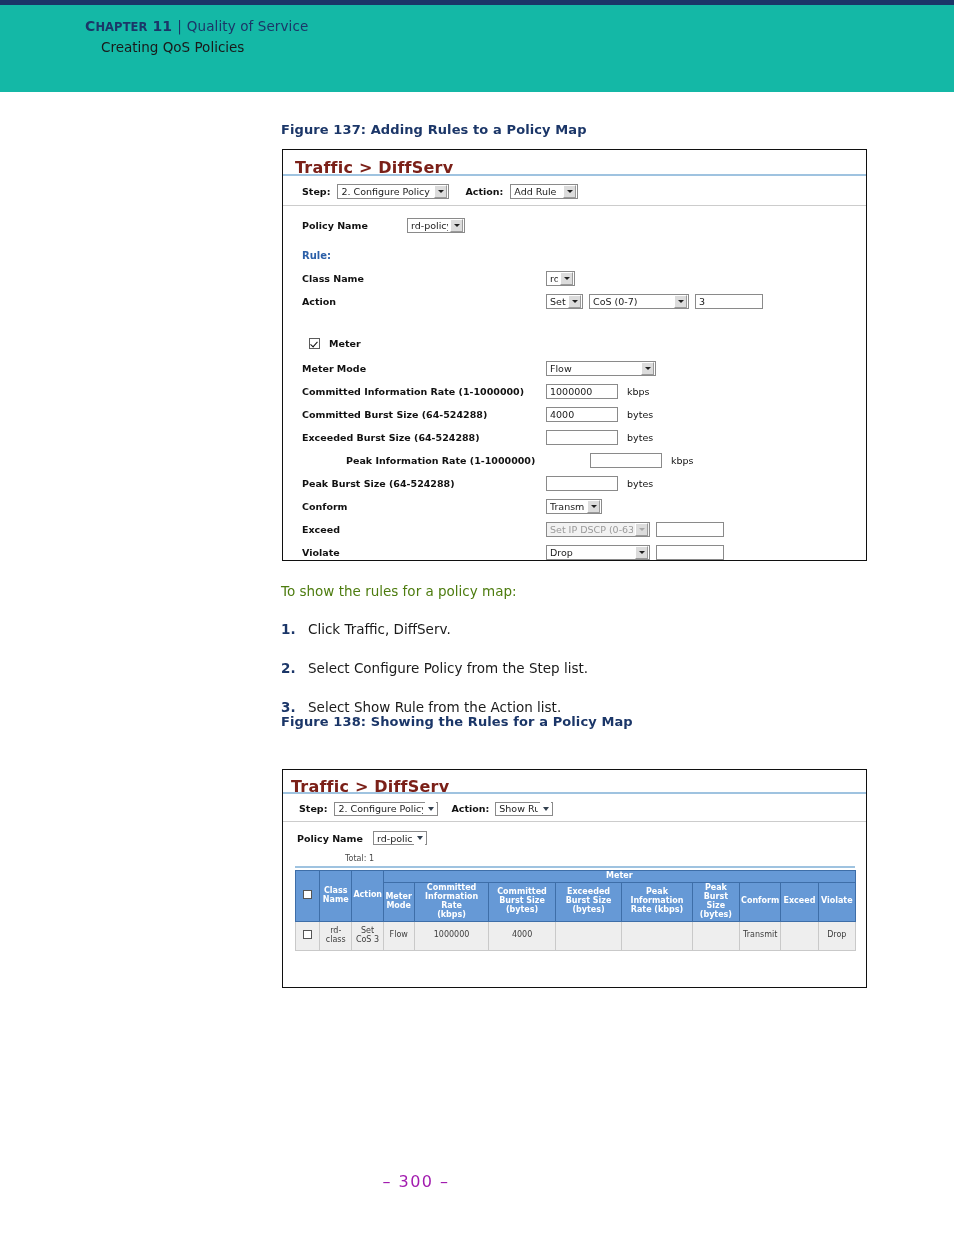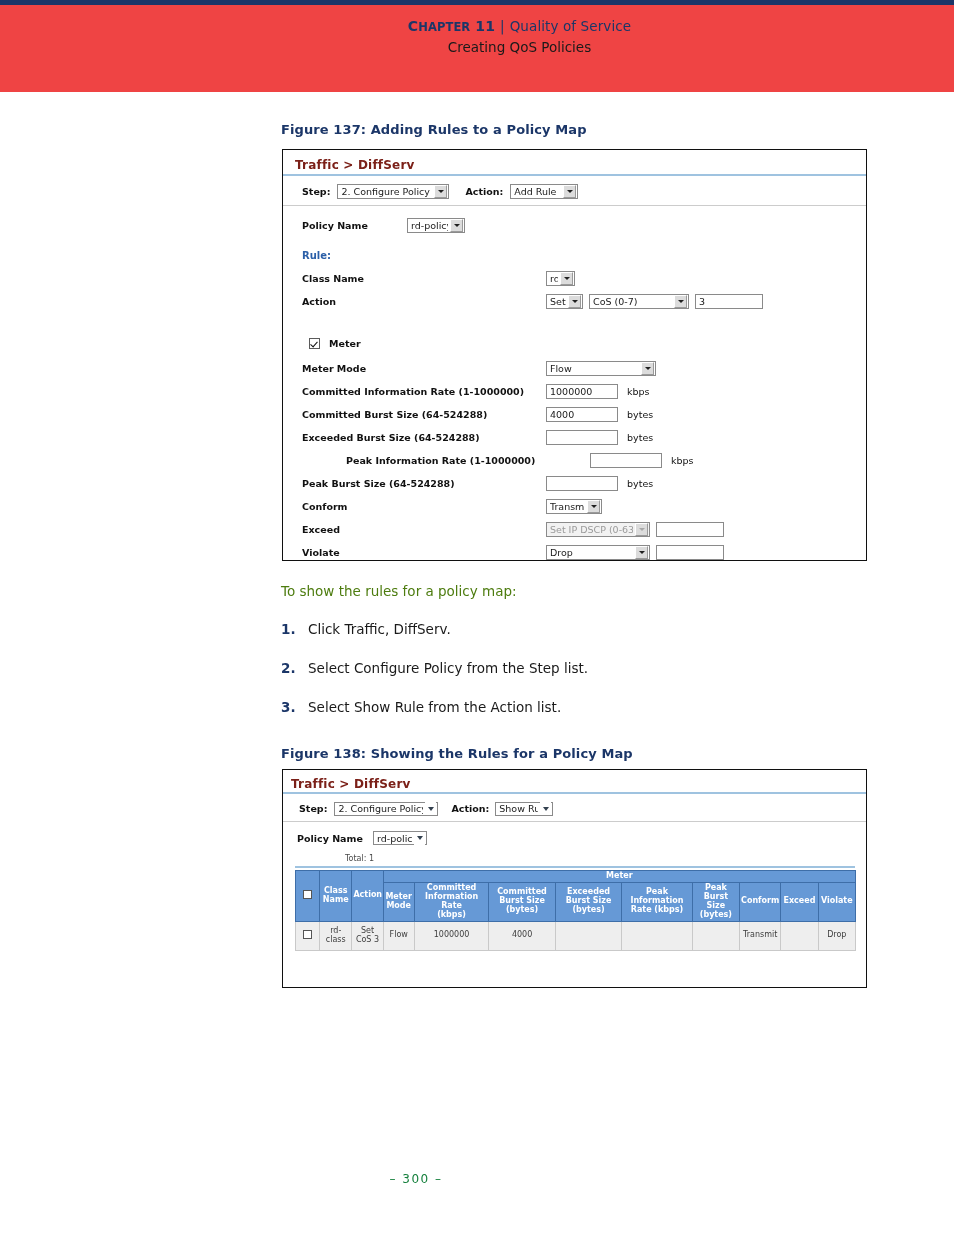--- a/index.html
+++ b/index.html
@@ -14,44 +14,44 @@
     position: relative;
     overflow: hidden;
   }
 
   
   #page-header {
     position: absolute;
     left: 0; top: 0;
     width: 954px;
     height: 92px;
-    background: #ef4444;
+    background: #14b8a6;
     border-top: 5px solid #1b3668;
     box-sizing: border-box;
-    text-align: center;
   }
   #page-header .hdr-inner {
     padding: 13px 0 0 85px;
   }
   .hdr-line1 {
     font-size: 13.5px;
     color: #1b3668;
     letter-spacing: 0.1px;
     white-space: nowrap;
   }
   .hdr-chapter {
     font-weight: bold;
     font-size: 13.5px;
   }
   .hdr-sep { color: #1b3668; padding: 0 5px; font-weight: normal;}
   .hdr-topic { font-weight: normal; }
   .hdr-line2 {
     margin-top: 5px;
     font-size: 13.5px;
     color: #1a1a1a;
+    margin-left: 16px;
   }
 
   
   .figcaption {
     position: absolute;
     font-size: 13px;
     font-weight: bold;
     color: #1b3668;
     letter-spacing: 0.1px;
     white-space: nowrap;
@@ -79,21 +79,21 @@
   .panel {
     position: absolute;
     background: #ffffff;
     border: 1px solid #101010;
     box-sizing: border-box;
     font-family: "DejaVu Sans", sans-serif;
   }
   .panel .crumb {
     color: #7b2018;
     font-weight: bold;
-    font-size: 12px;
+    font-size: 16px;
     letter-spacing: 0.2px;
   }
   .crumb-bar {
     border-bottom: 2px solid #9fc3e0;
     box-sizing: border-box;
   }
   .steprow {
     border-bottom: 1px solid #cccccc;
     box-sizing: border-box;
     display: flex;
@@ -267,22 +267,22 @@
   .rulelist-rule {
     position: absolute;
     border-bottom: 2px solid #9fc3e0;
   }
 
   #pagenum {
     position: absolute;
     left: 0; top: 1172px;
     width: 832px;
     text-align: center;
-    font-size: 12px;
-    color: #15803d;
+    font-size: 16px;
+    color: #a21caf;
     letter-spacing: 1.5px;
   }
 </style>
 </head>
 <body>
 
 <div id="page-header">
   <div class="hdr-inner">
     <div class="hdr-line1">
       <span class="hdr-chapter"><span style="font-size:14px">C</span><span style="font-size:11.5px">HAPTER</span><span style="font-size:14px"> 11</span></span><span class="hdr-sep">|</span><span class="hdr-topic">Quality of Service</span>
@@ -437,21 +437,21 @@
 
 <div class="numlist-num" style="left:281px; top:621px;">1.</div>
 <div class="numlist-item" style="left:308px; top:621px;">Click Traffic, DiffServ.</div>
 
 <div class="numlist-num" style="left:281px; top:660px;">2.</div>
 <div class="numlist-item" style="left:308px; top:660px;">Select Configure Policy from the Step list.</div>
 
 <div class="numlist-num" style="left:281px; top:699px;">3.</div>
 <div class="numlist-item" style="left:308px; top:699px;">Select Show Rule from the Action list.</div>
 
-<div class="figcaption" style="left:281px; top:746px;">Figure 138:  Showing the Rules for a Policy Map</div>
+<div class="figcaption" style="left:281px; top:714px;">Figure 138:  Showing the Rules for a Policy Map</div>
 
 <div class="panel" id="fig138" style="left:282px; top:769px; width:585px; height:219px;">
 
   <div class="crumb-bar" style="position:absolute; left:0; top:0; width:583px; height:24px;">
     <div class="crumb" style="position:absolute; left:8px; top:7px;">Traffic &gt; DiffServ</div>
   </div>
 
   <div class="steprow" style="position:absolute; left:0; top:26px; width:583px; height:26px;">
     <span class="lbl" style="margin-left:16px;">Step:</span>
     <span class="ddl ddl2" style="width:104px; margin-left:7px; height:14px;">

